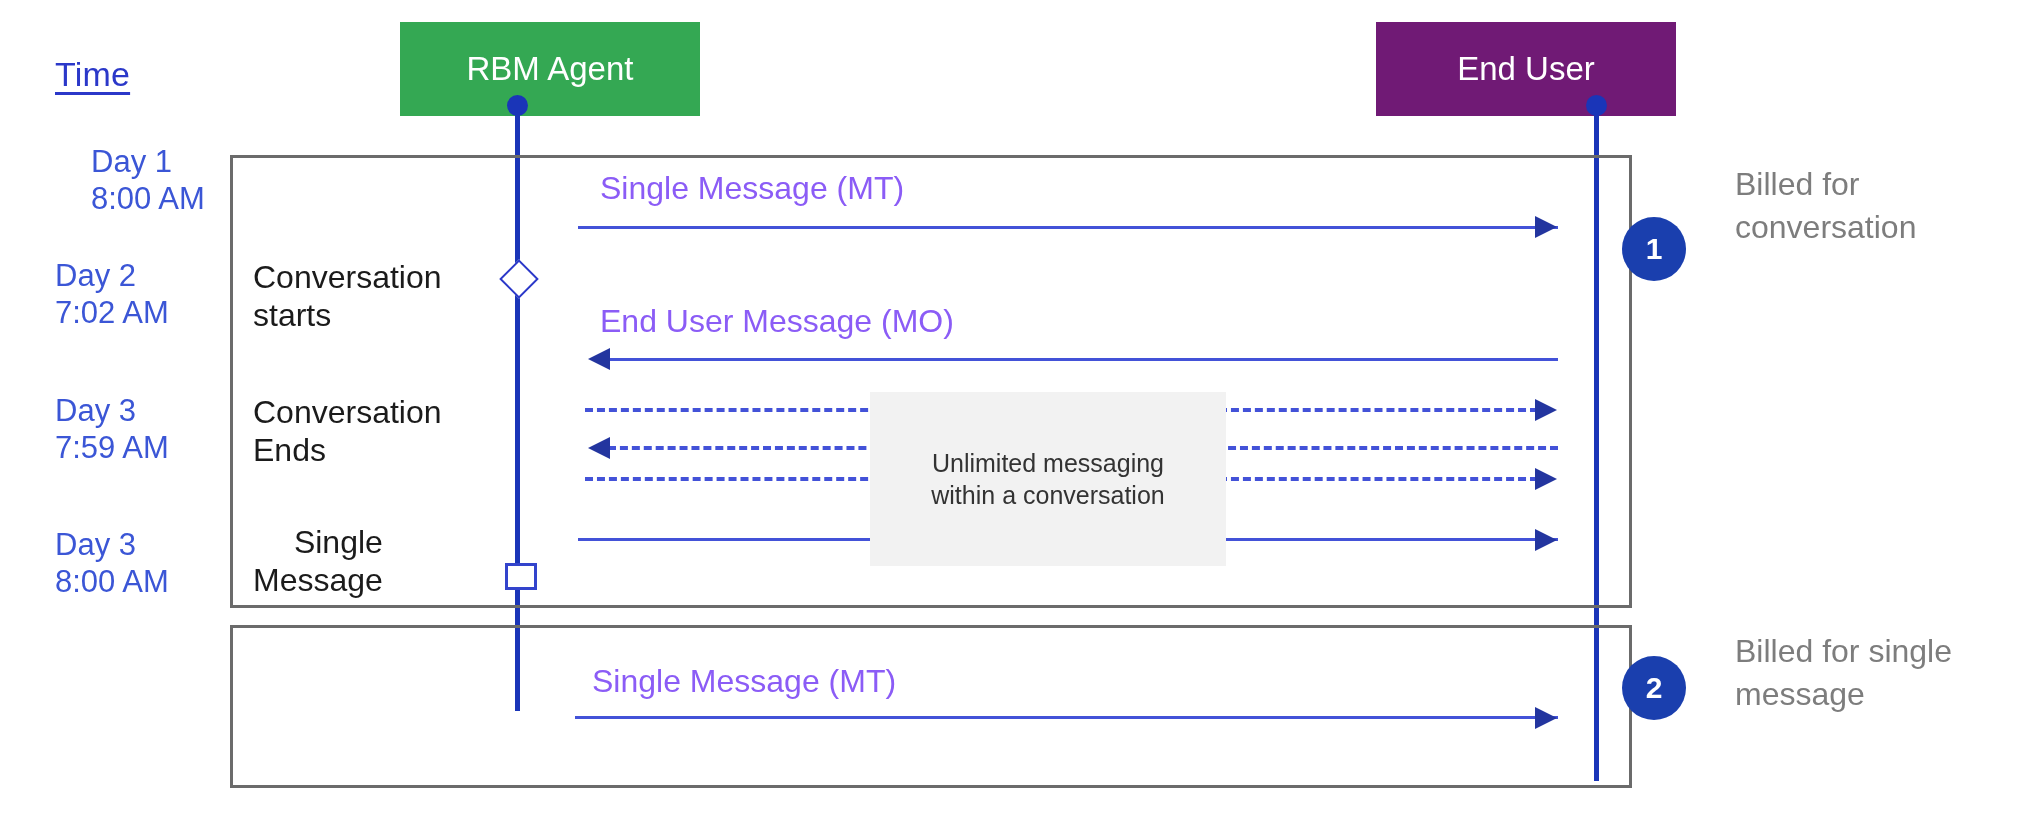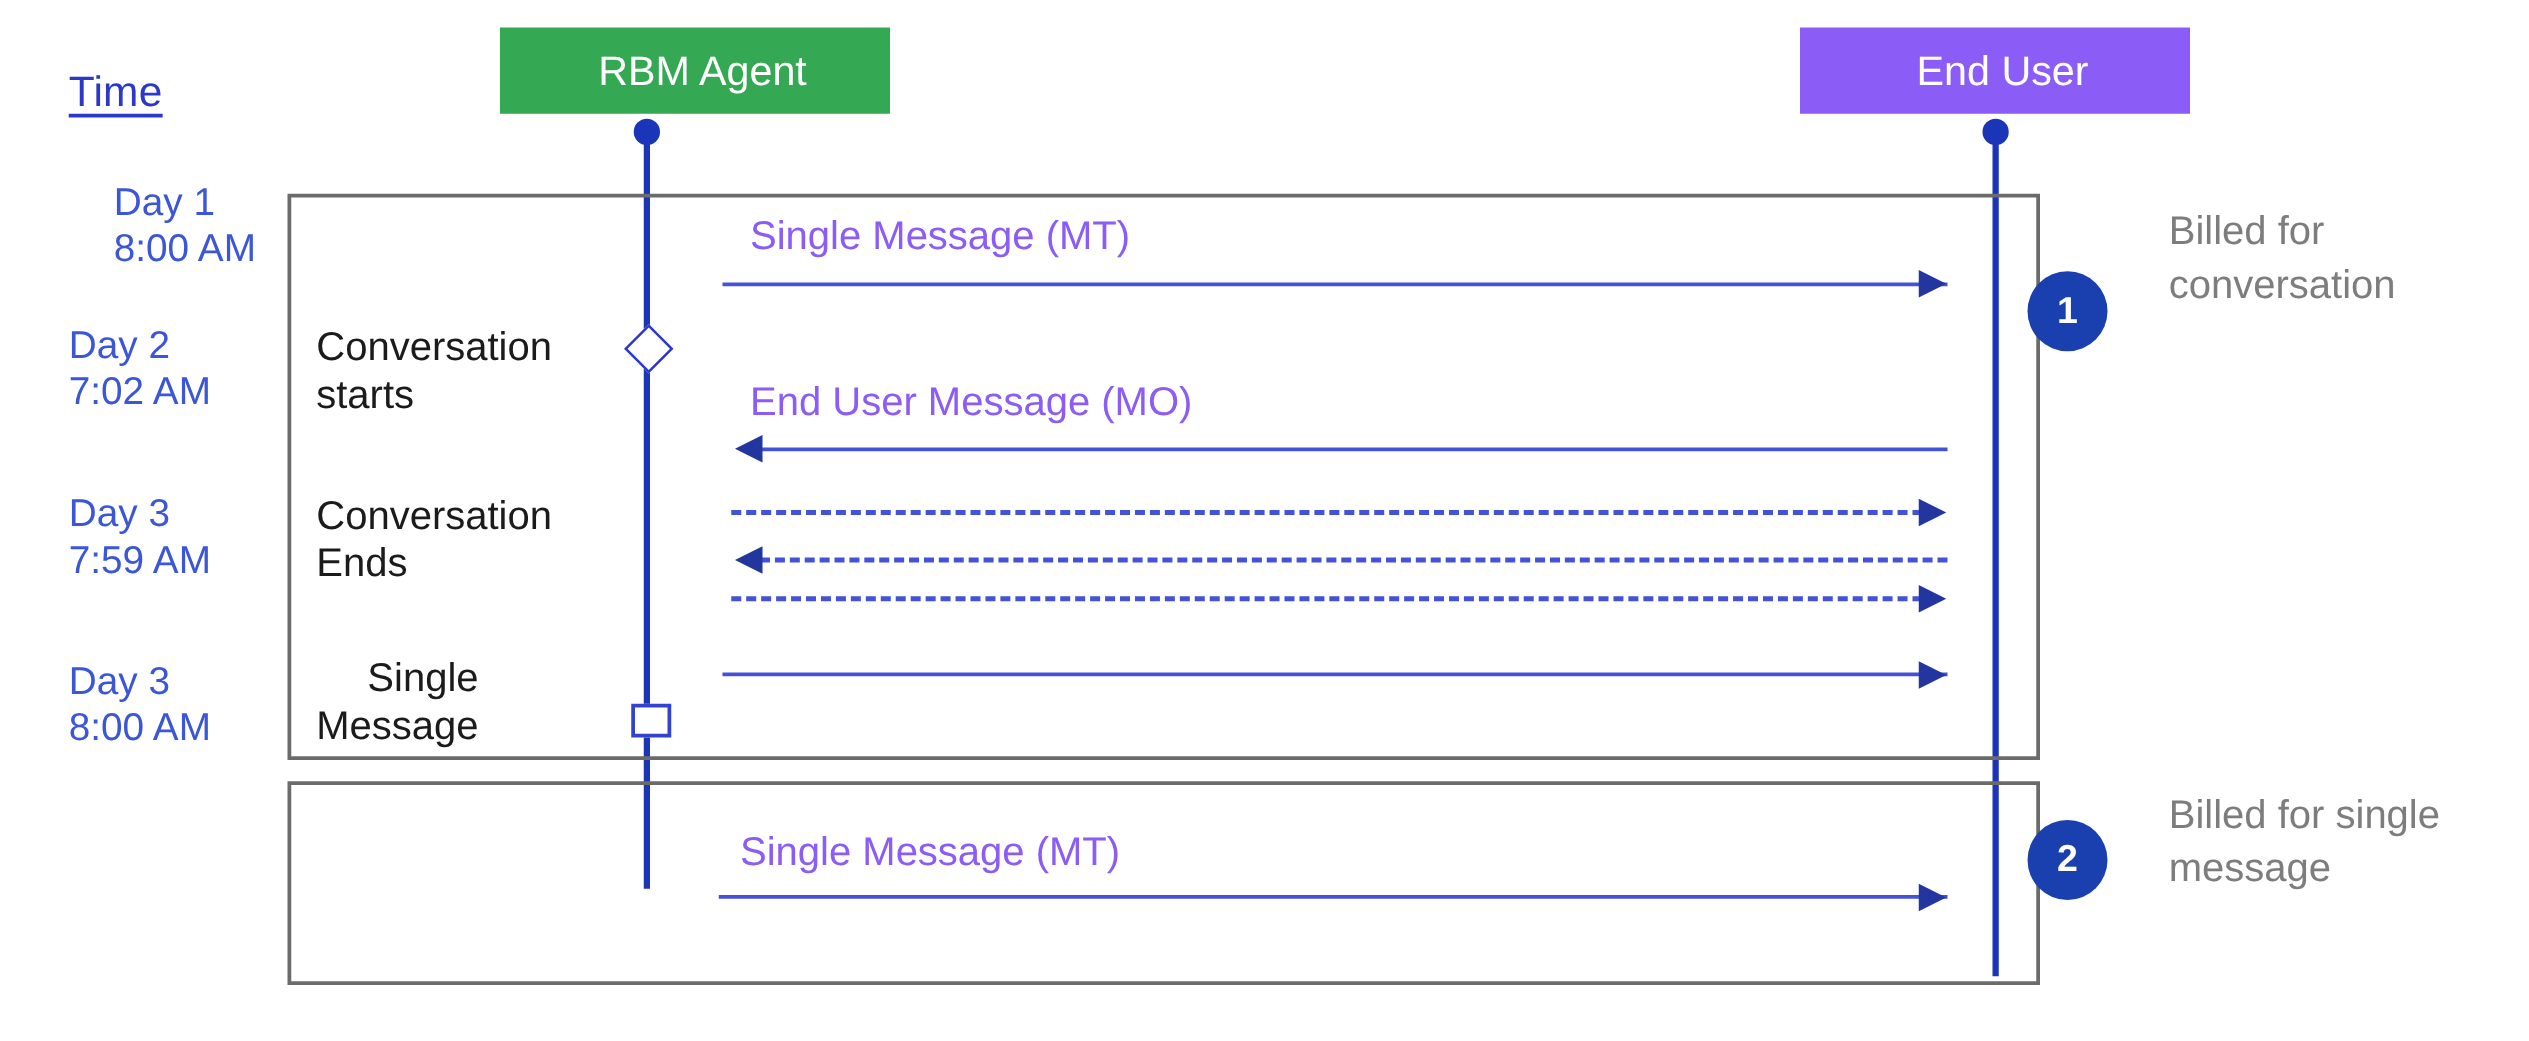--- a/index.html
+++ b/index.html
@@ -11,24 +11,24 @@
   
   #time-header{left:55px;top:55px;font-size:34px;color:#2b38c9;
      text-decoration:underline;text-underline-offset:6px;letter-spacing:.2px;}
   .time-stamp{left:55px;font-size:31px;color:#3b56d6;line-height:1.19;white-space:pre-line;}
   #time-day1{top:144px;margin-left:36px;}
   #time-day2{top:258px;}
   #time-day3a{top:393px;}
   #time-day3b{top:527px;}
 
   
-  .actor-box{top:22px;width:300px;height:69px;display:flex;align-items:center;
-     justify-content:center;color:#ffffff;font-size:33px;padding-left:12px;}
+  .actor-box{top:22px;width:300px;height:94px;display:flex;align-items:center;
+     justify-content:center;color:#ffffff;font-size:33px;}
   #actor-rbm{left:400px;background:#34a853;}
-  #actor-enduser{left:1440px;background:#8b5cf6;}
+  #actor-enduser{left:1376px;background:#701a75;}
 
   
   .lifeline{width:5px;background:#1a35b8;}
   #lifeline-rbm{left:515px;top:104px;height:607px;}
   #lifeline-enduser{left:1594px;top:104px;height:677px;}
   .lifeline-head{width:21px;height:21px;border-radius:50%;background:#1a35b8;top:95px;}
   #lifeline-head-rbm{left:507px;}
   #lifeline-head-enduser{left:1586px;}
 
   
@@ -148,20 +148,22 @@
 
   <div class="abs arrow-dashed" id="msg4-line"></div>
   <div class="abs arrowhead arrowhead-left" id="msg4-head"></div>
 
   <div class="abs arrow-dashed" id="msg5-line"></div>
   <div class="abs arrowhead arrowhead-right" id="msg5-head"></div>
 
   <div class="abs arrow-line" id="msg6-line"></div>
   <div class="abs arrowhead arrowhead-right" id="msg6-head"></div>
 
+  <div class="abs" id="note-unlimited">Unlimited messaging
+within a conversation</div>
 
   <div class="abs msg-label" id="msg7-label">Single Message (MT)</div>
   <div class="abs arrow-line" id="msg7-line"></div>
   <div class="abs arrowhead arrowhead-right" id="msg7-head"></div>
 
   <div class="abs badge" id="badge-1">1</div>
   <div class="abs callout-text" id="callout-1">Billed for
 conversation</div>
 
   <div class="abs badge" id="badge-2">2</div>

